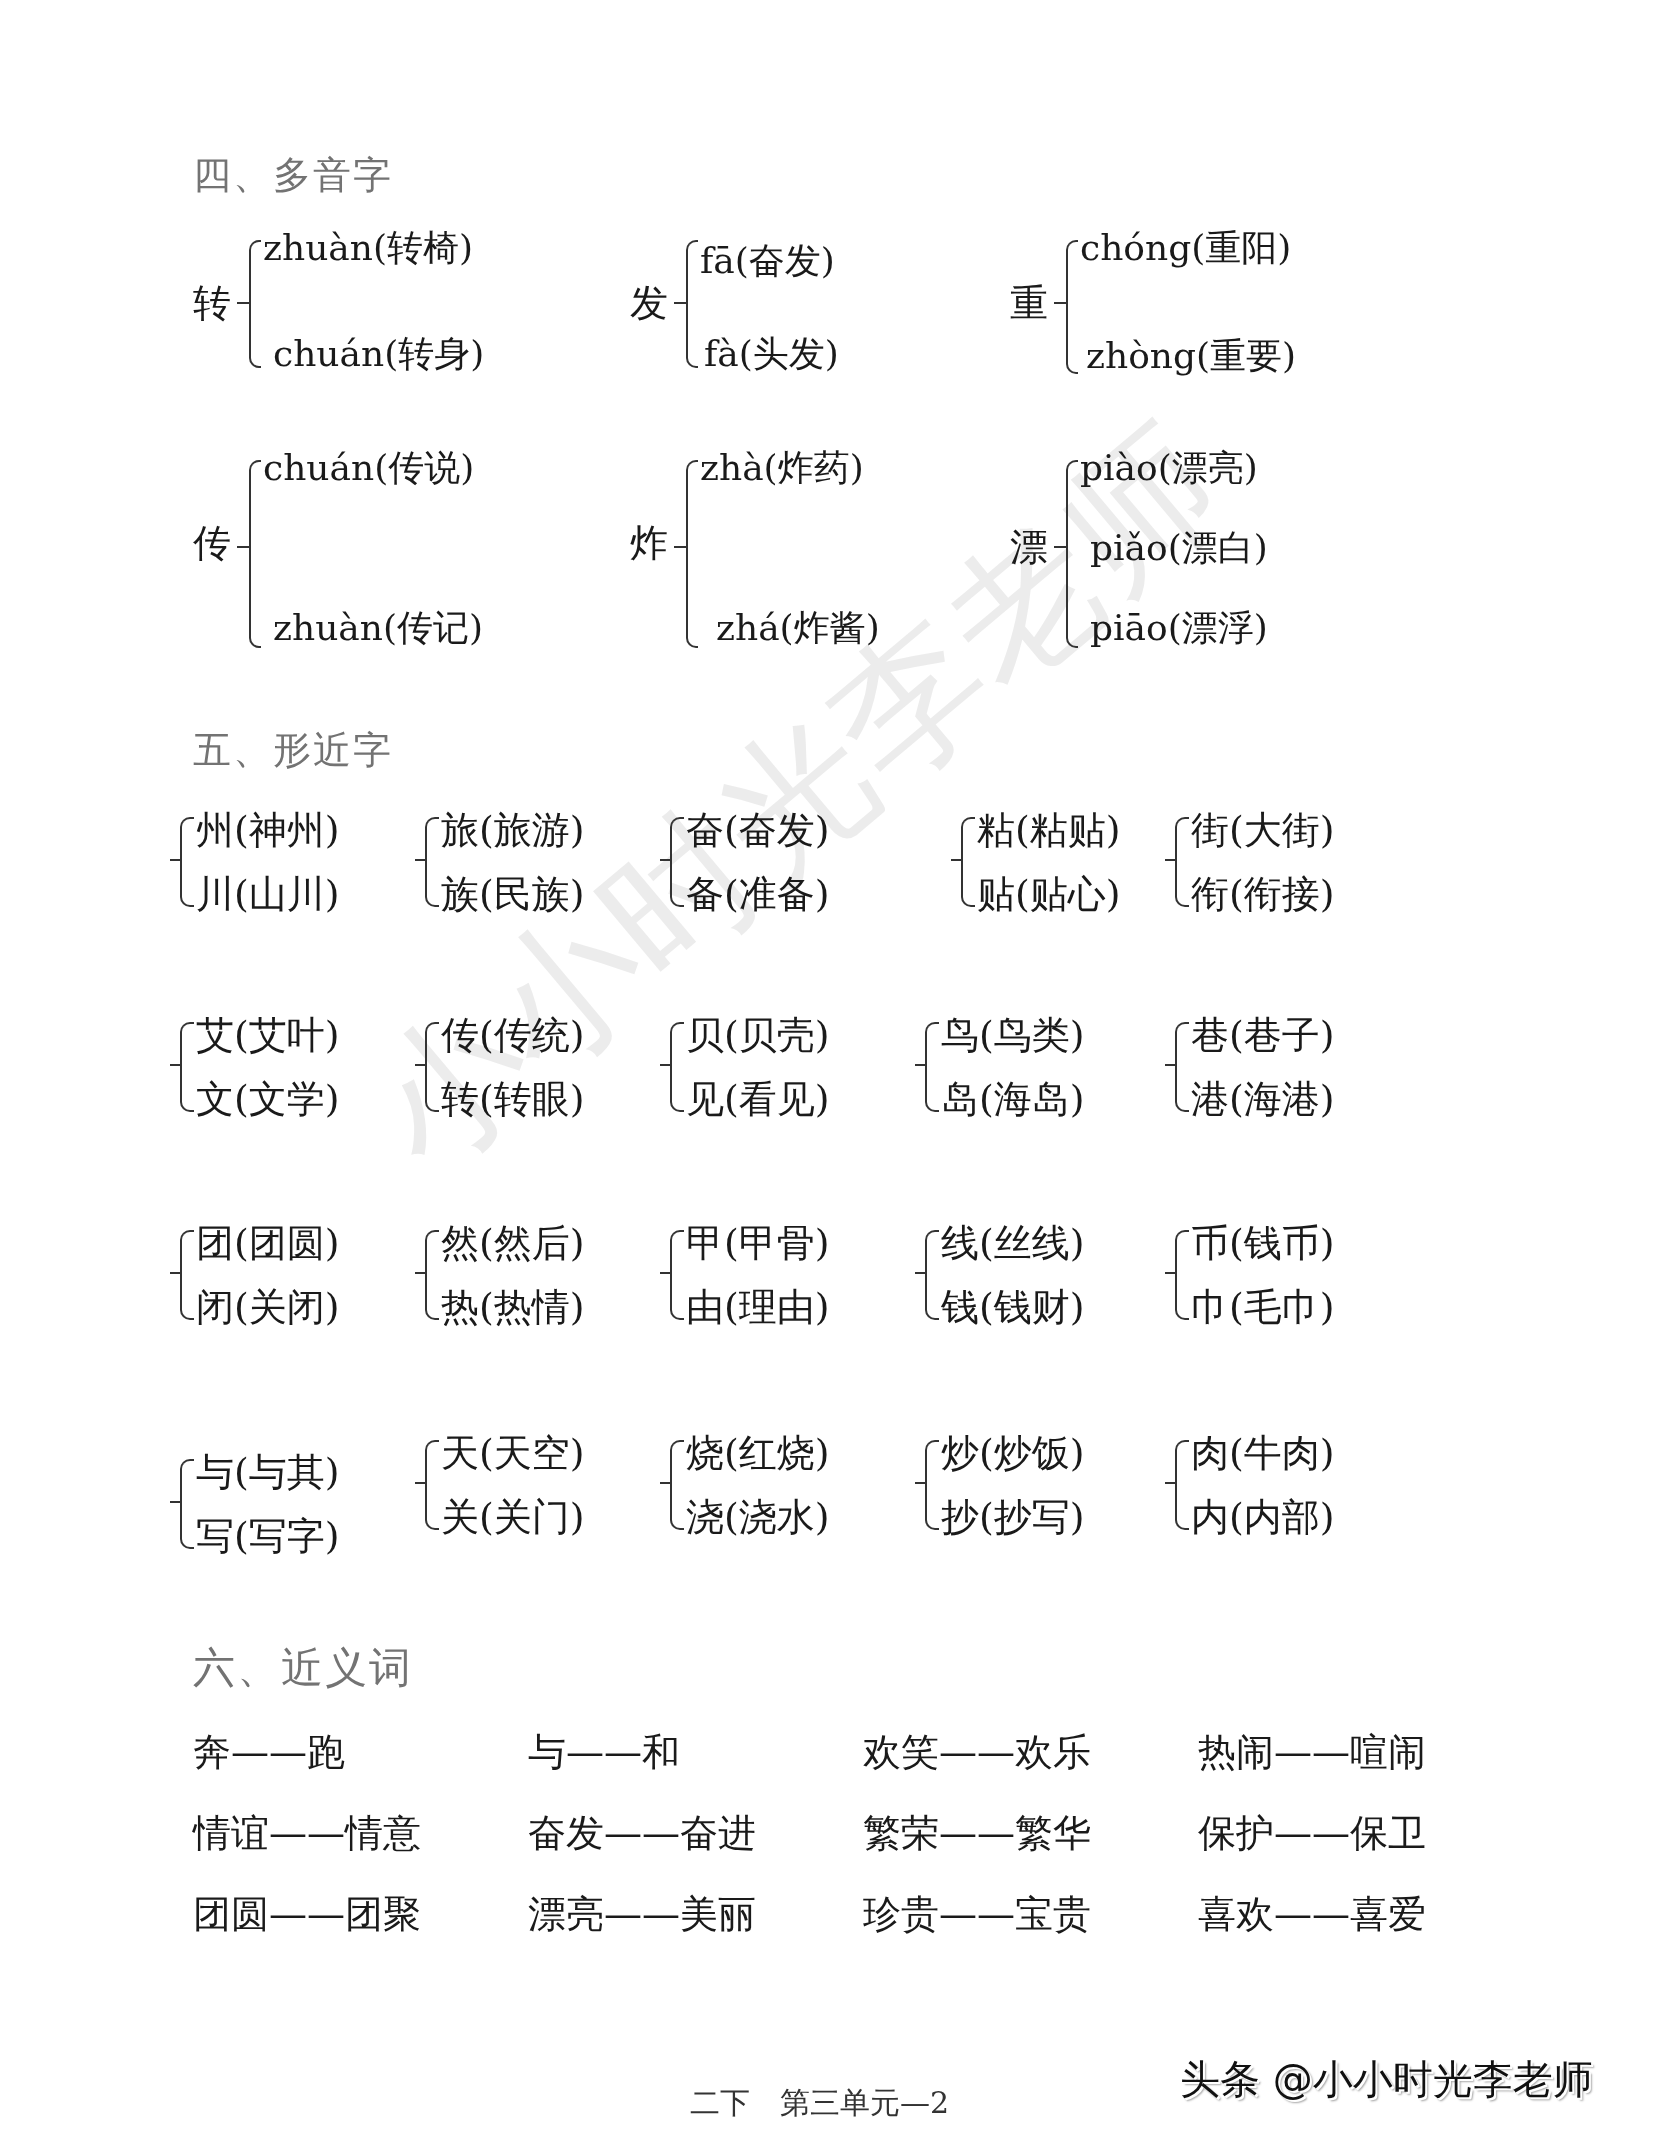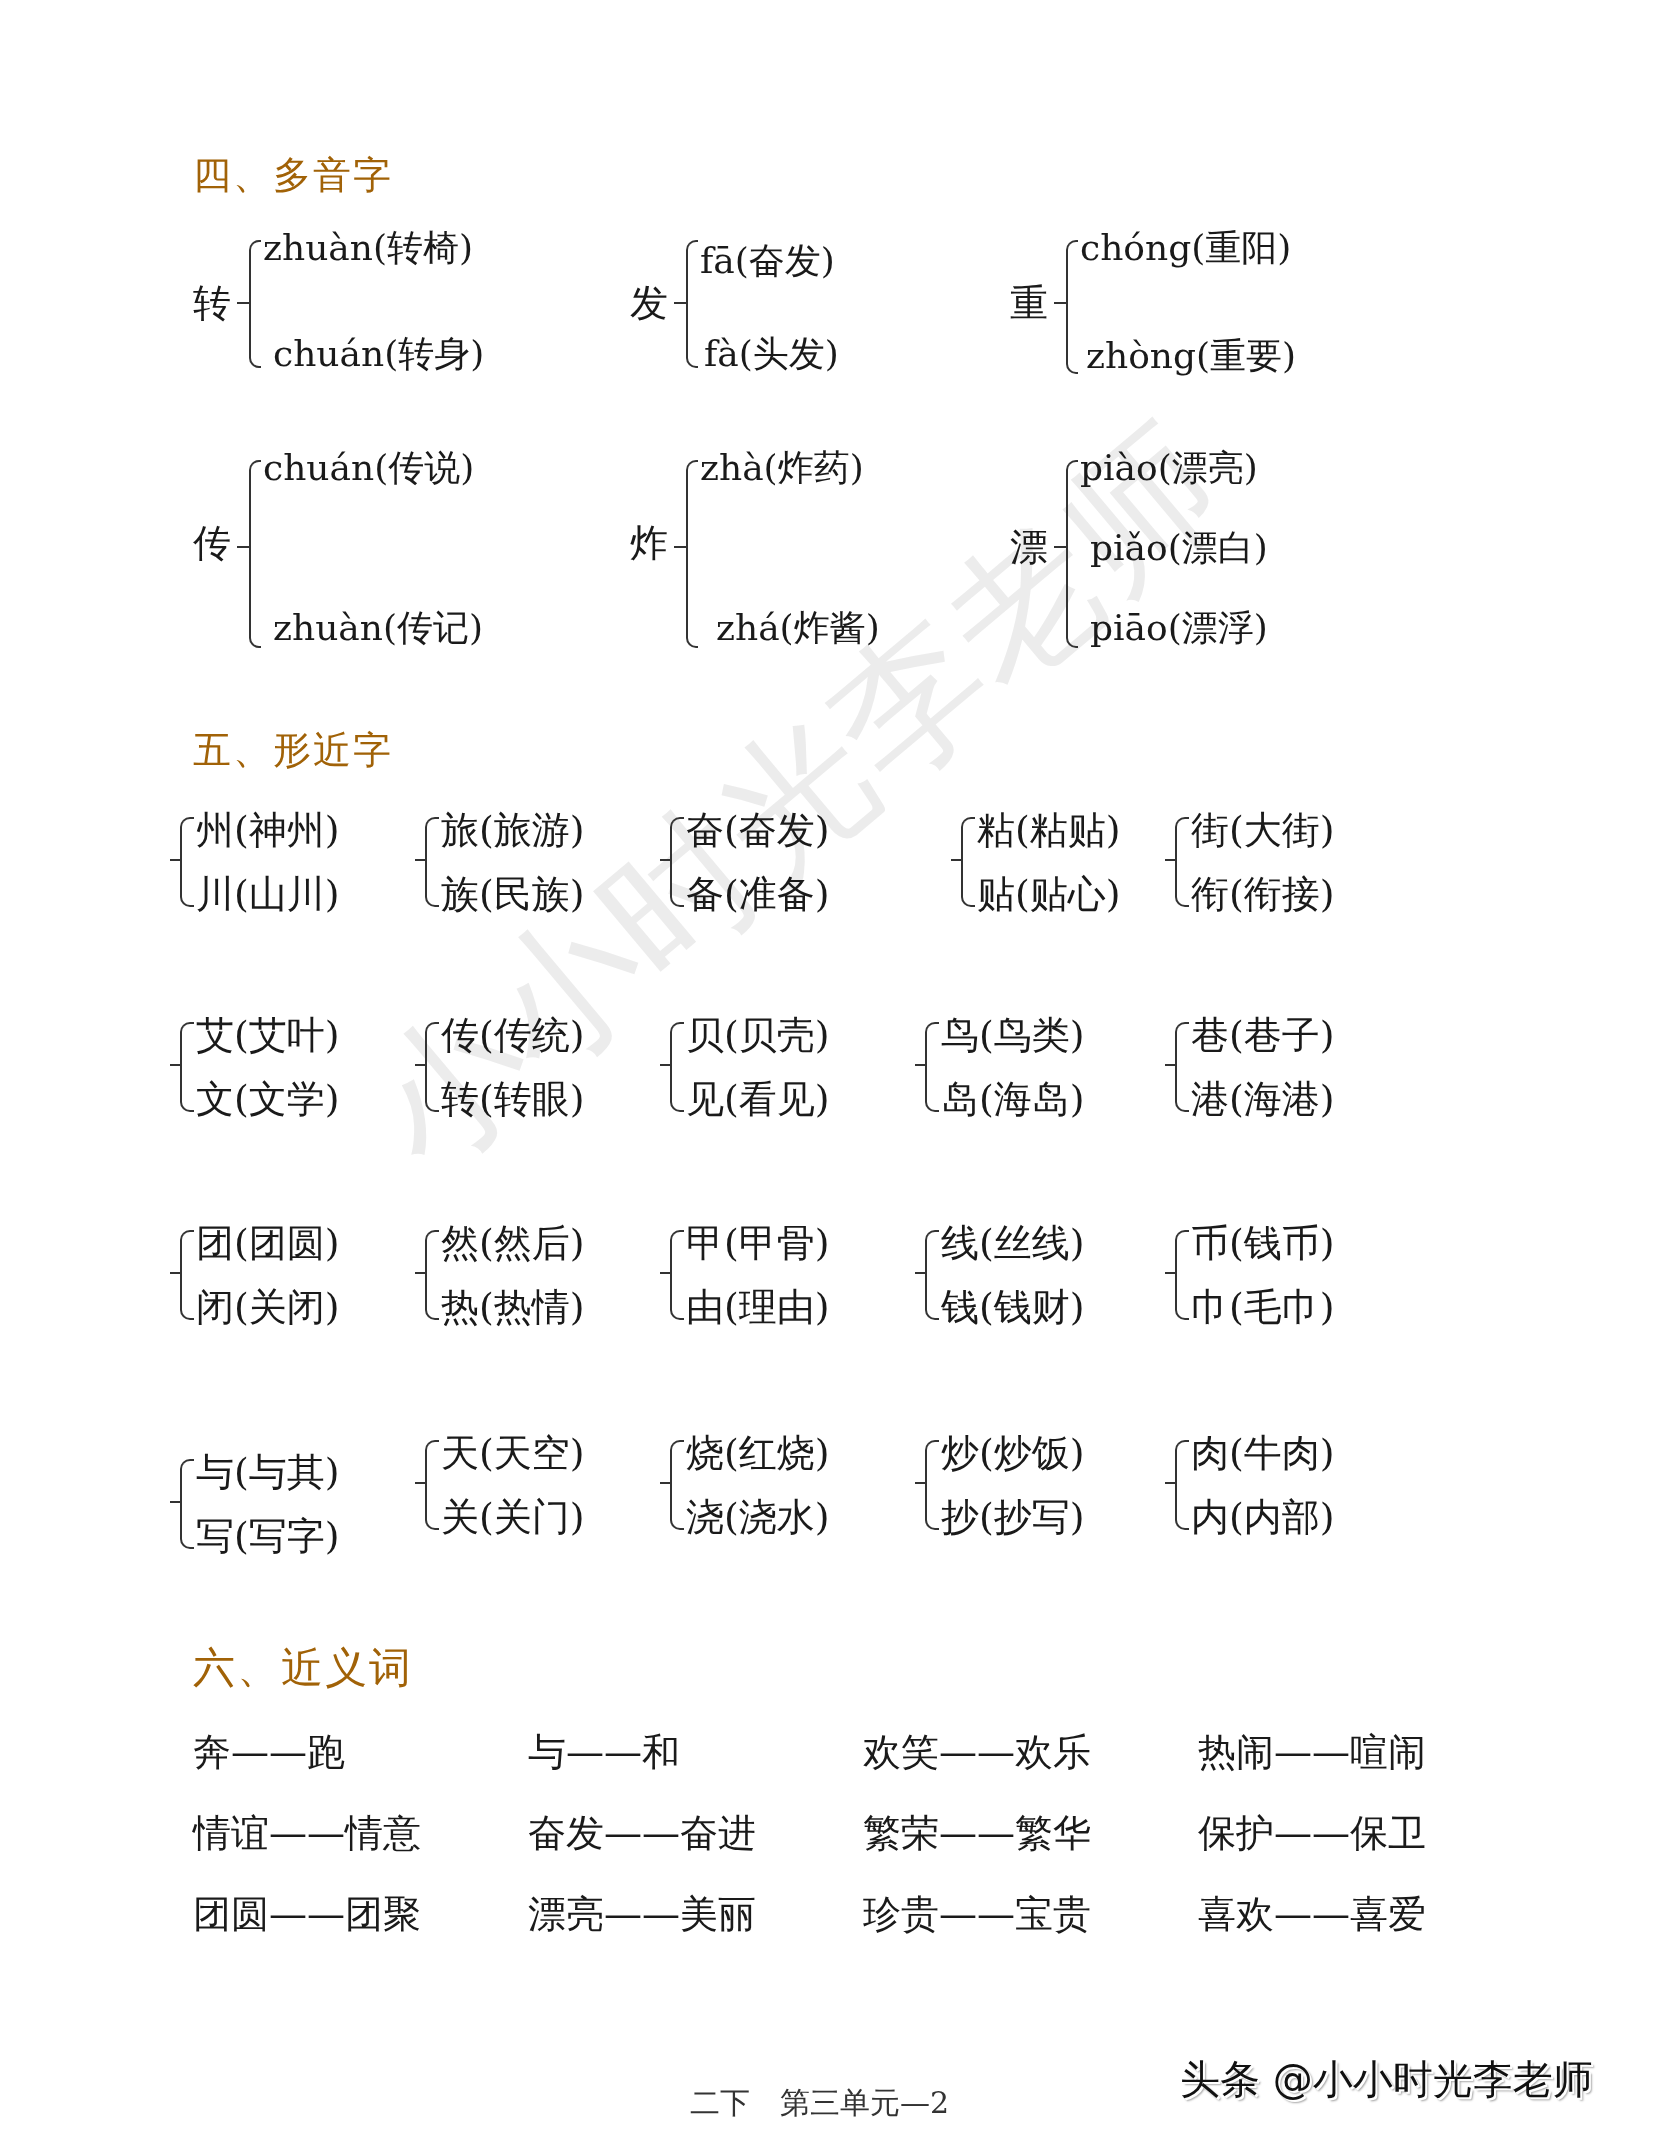--- a/index.html
+++ b/index.html
@@ -1,19 +1,19 @@
 <!DOCTYPE html>
 <html><head>
 <meta charset="utf-8">
 <style>
   html, body { margin:0; padding:0; background:#ffffff; }
   body { width:1653px; height:2139px; position:relative; overflow:hidden;
          font-family:"DejaVu Serif","Liberation Serif",serif; color:#1a1a1a; }
   .abs { position:absolute; }
-  .heading { font-size:38px; letter-spacing:2px; color:#a16207; }
+  .heading { font-size:38px; letter-spacing:2px; color:#737373; }
   .poly { position:absolute; height:200px; }
   .poly .hz { position:absolute; font-size:38px; }
   .poly .brace { position:absolute; border:2px solid #333; border-right:none; border-radius:10px 0 0 10px; }
   .poly .brace-tick { position:absolute; height:2px; background:#333; }
   .poly .rd { position:absolute; font-size:36px; white-space:nowrap; }
   .sim { position:absolute; width:220px; height:110px; }
   .sim .brace { position:absolute; left:0; top:12px; width:12px; height:86px; border:2px solid #333; border-right:none; border-radius:10px 0 0 10px; }
   .sim .brace-tick { position:absolute; left:-10px; top:54px; width:10px; height:2px; background:#333; }
   .sim .ln { position:absolute; left:16px; font-size:38px; white-space:nowrap; }
   .sim .ln.t { top:0; }

